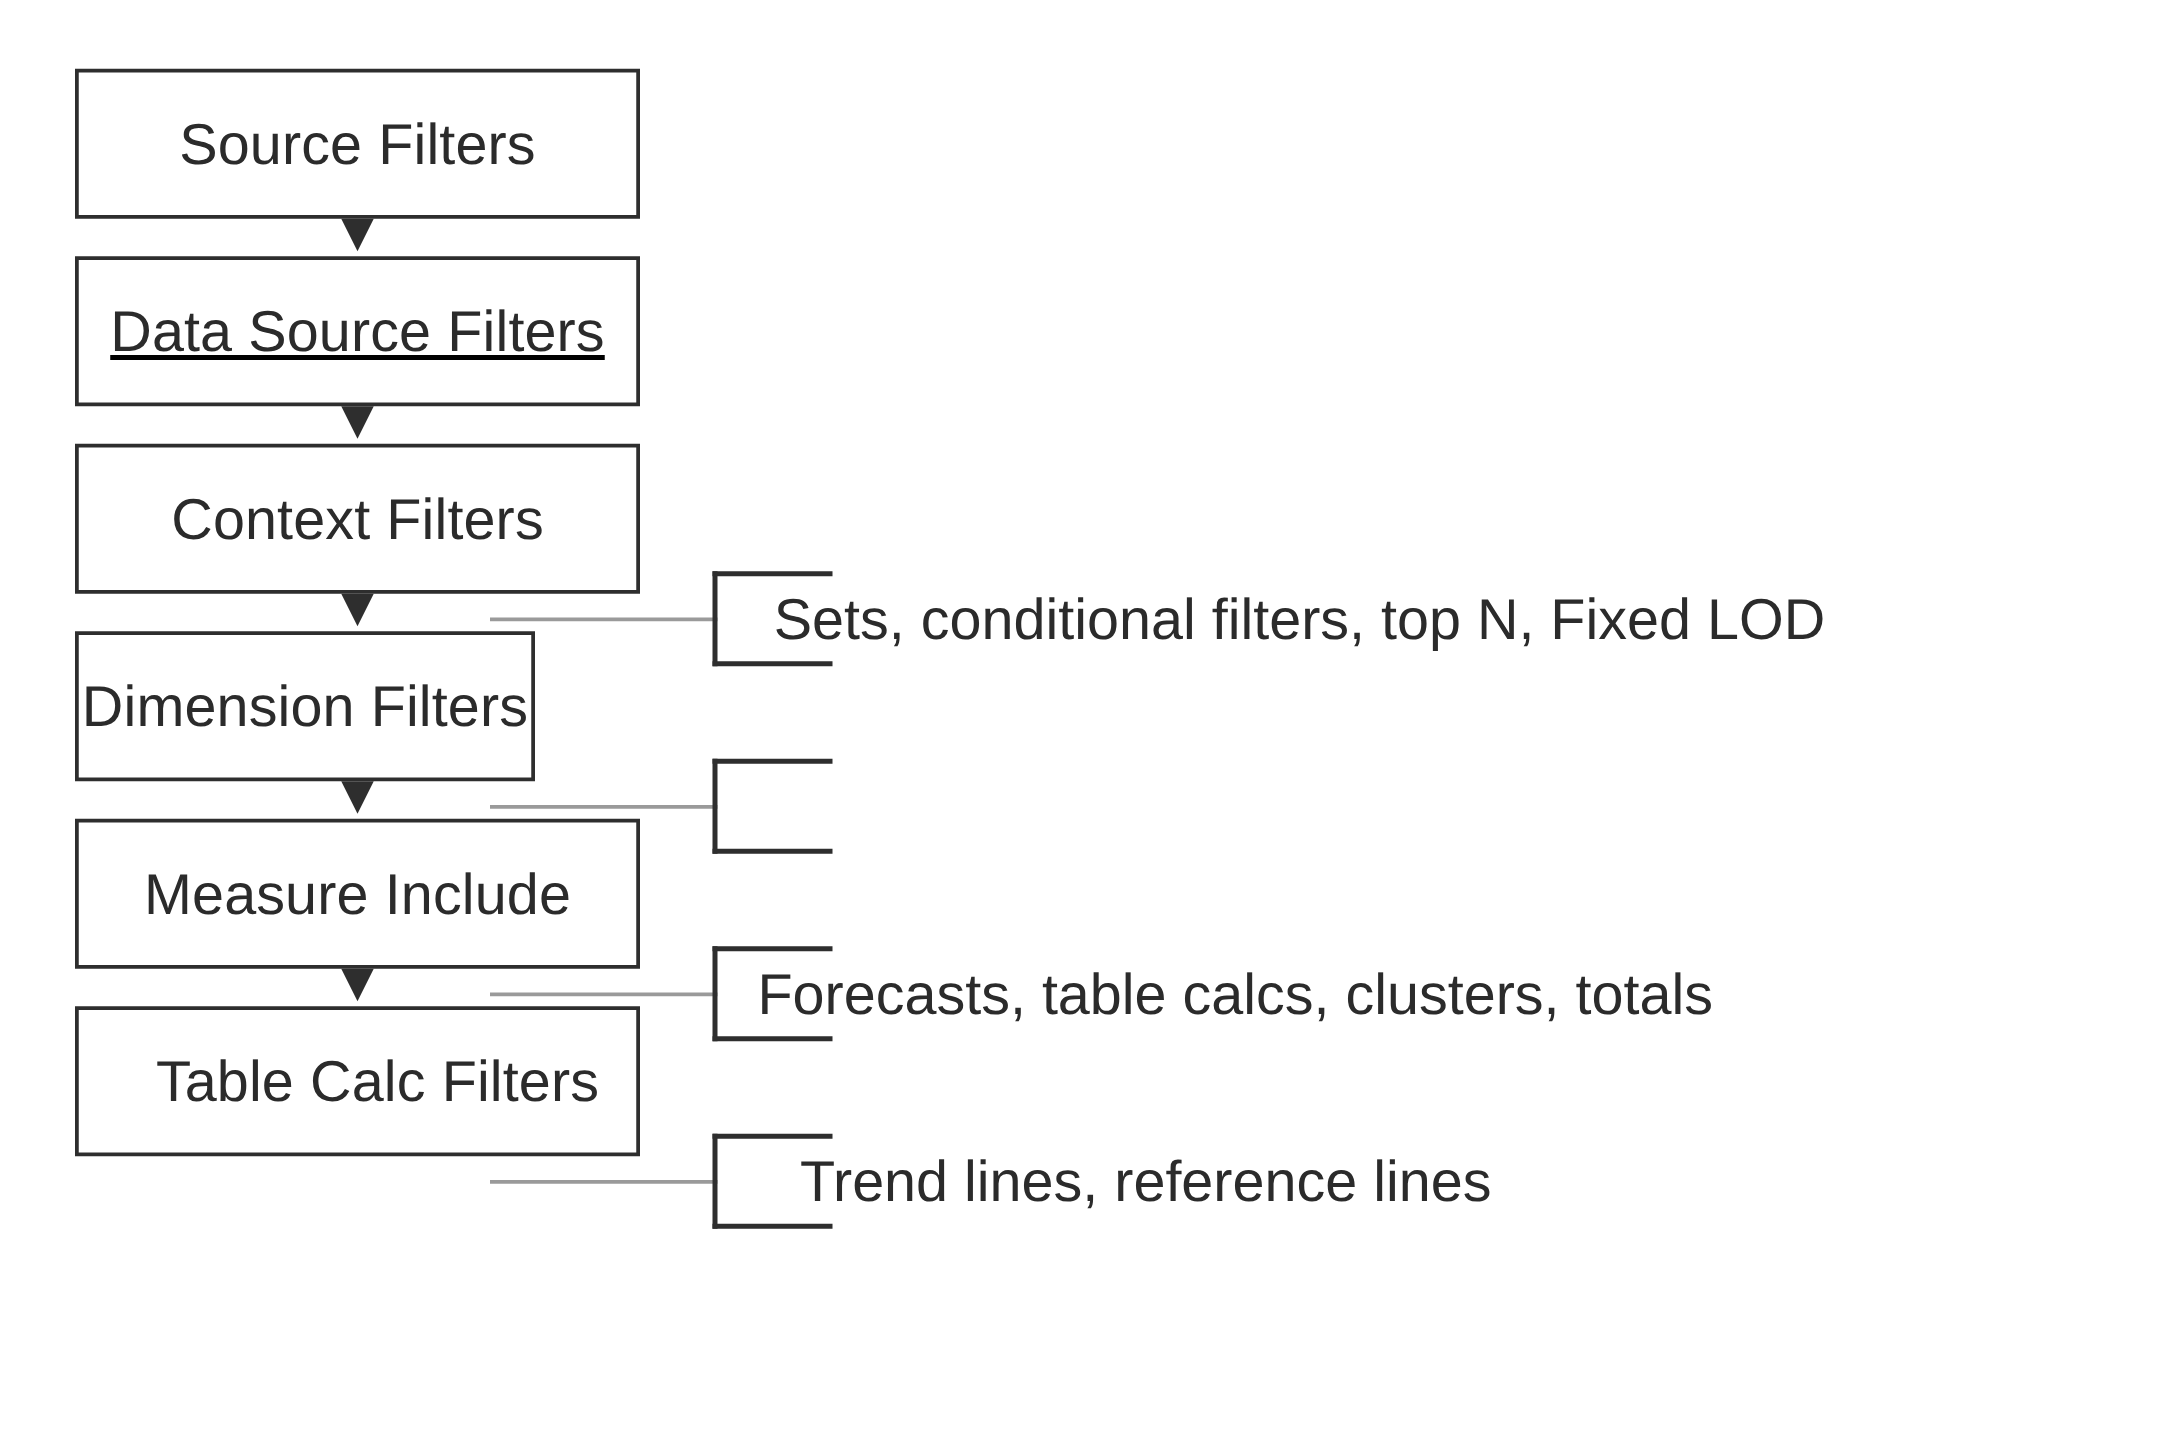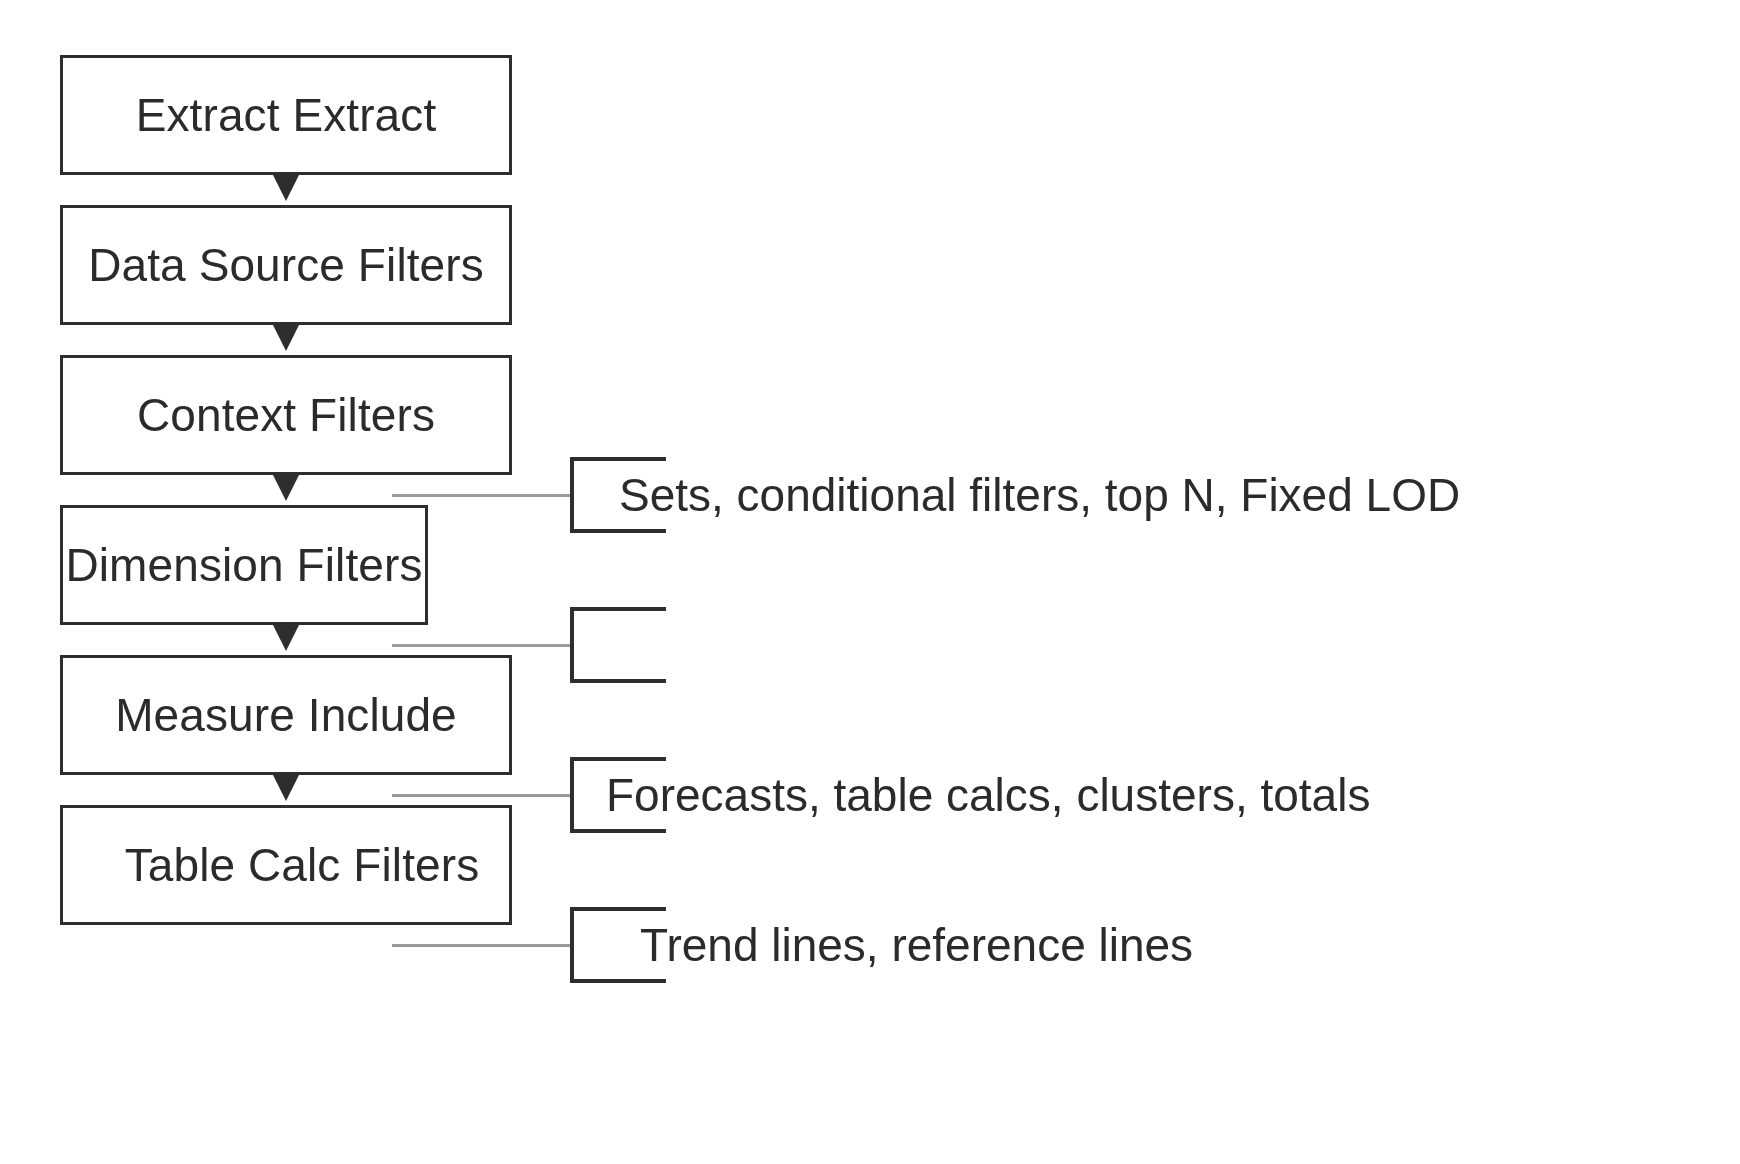--- a/index.html
+++ b/index.html
@@ -70,24 +70,24 @@
     white-space: nowrap;
     line-height: 1;
   }
 </style>
 </head>
 <body>
 
 <div id="canvas" style="--bg: #ffffff;">
 
   <div class="flow-box" style="left:60px; top:55px; width:452px; height:120px;">
-    <span class="flow-box-label">Extract Extract</span>
+    <span class="flow-box-label">Source Filters</span>
   </div>
 
-  <div class="flow-box" style="left:60px; top:205px; width:452px; height:120px;">
+  <div class="flow-box" style="left:60px; top:205px; width:452px; height:120px;text-decoration:underline;">
     <span class="flow-box-label">Data Source Filters</span>
   </div>
 
   <div class="flow-box" style="left:60px; top:355px; width:452px; height:120px;">
     <span class="flow-box-label">Context Filters</span>
   </div>
 
   <div class="flow-box" style="left:60px; top:505px; width:368px; height:120px;">
     <span class="flow-box-label">Dimension Filters</span>
   </div>

